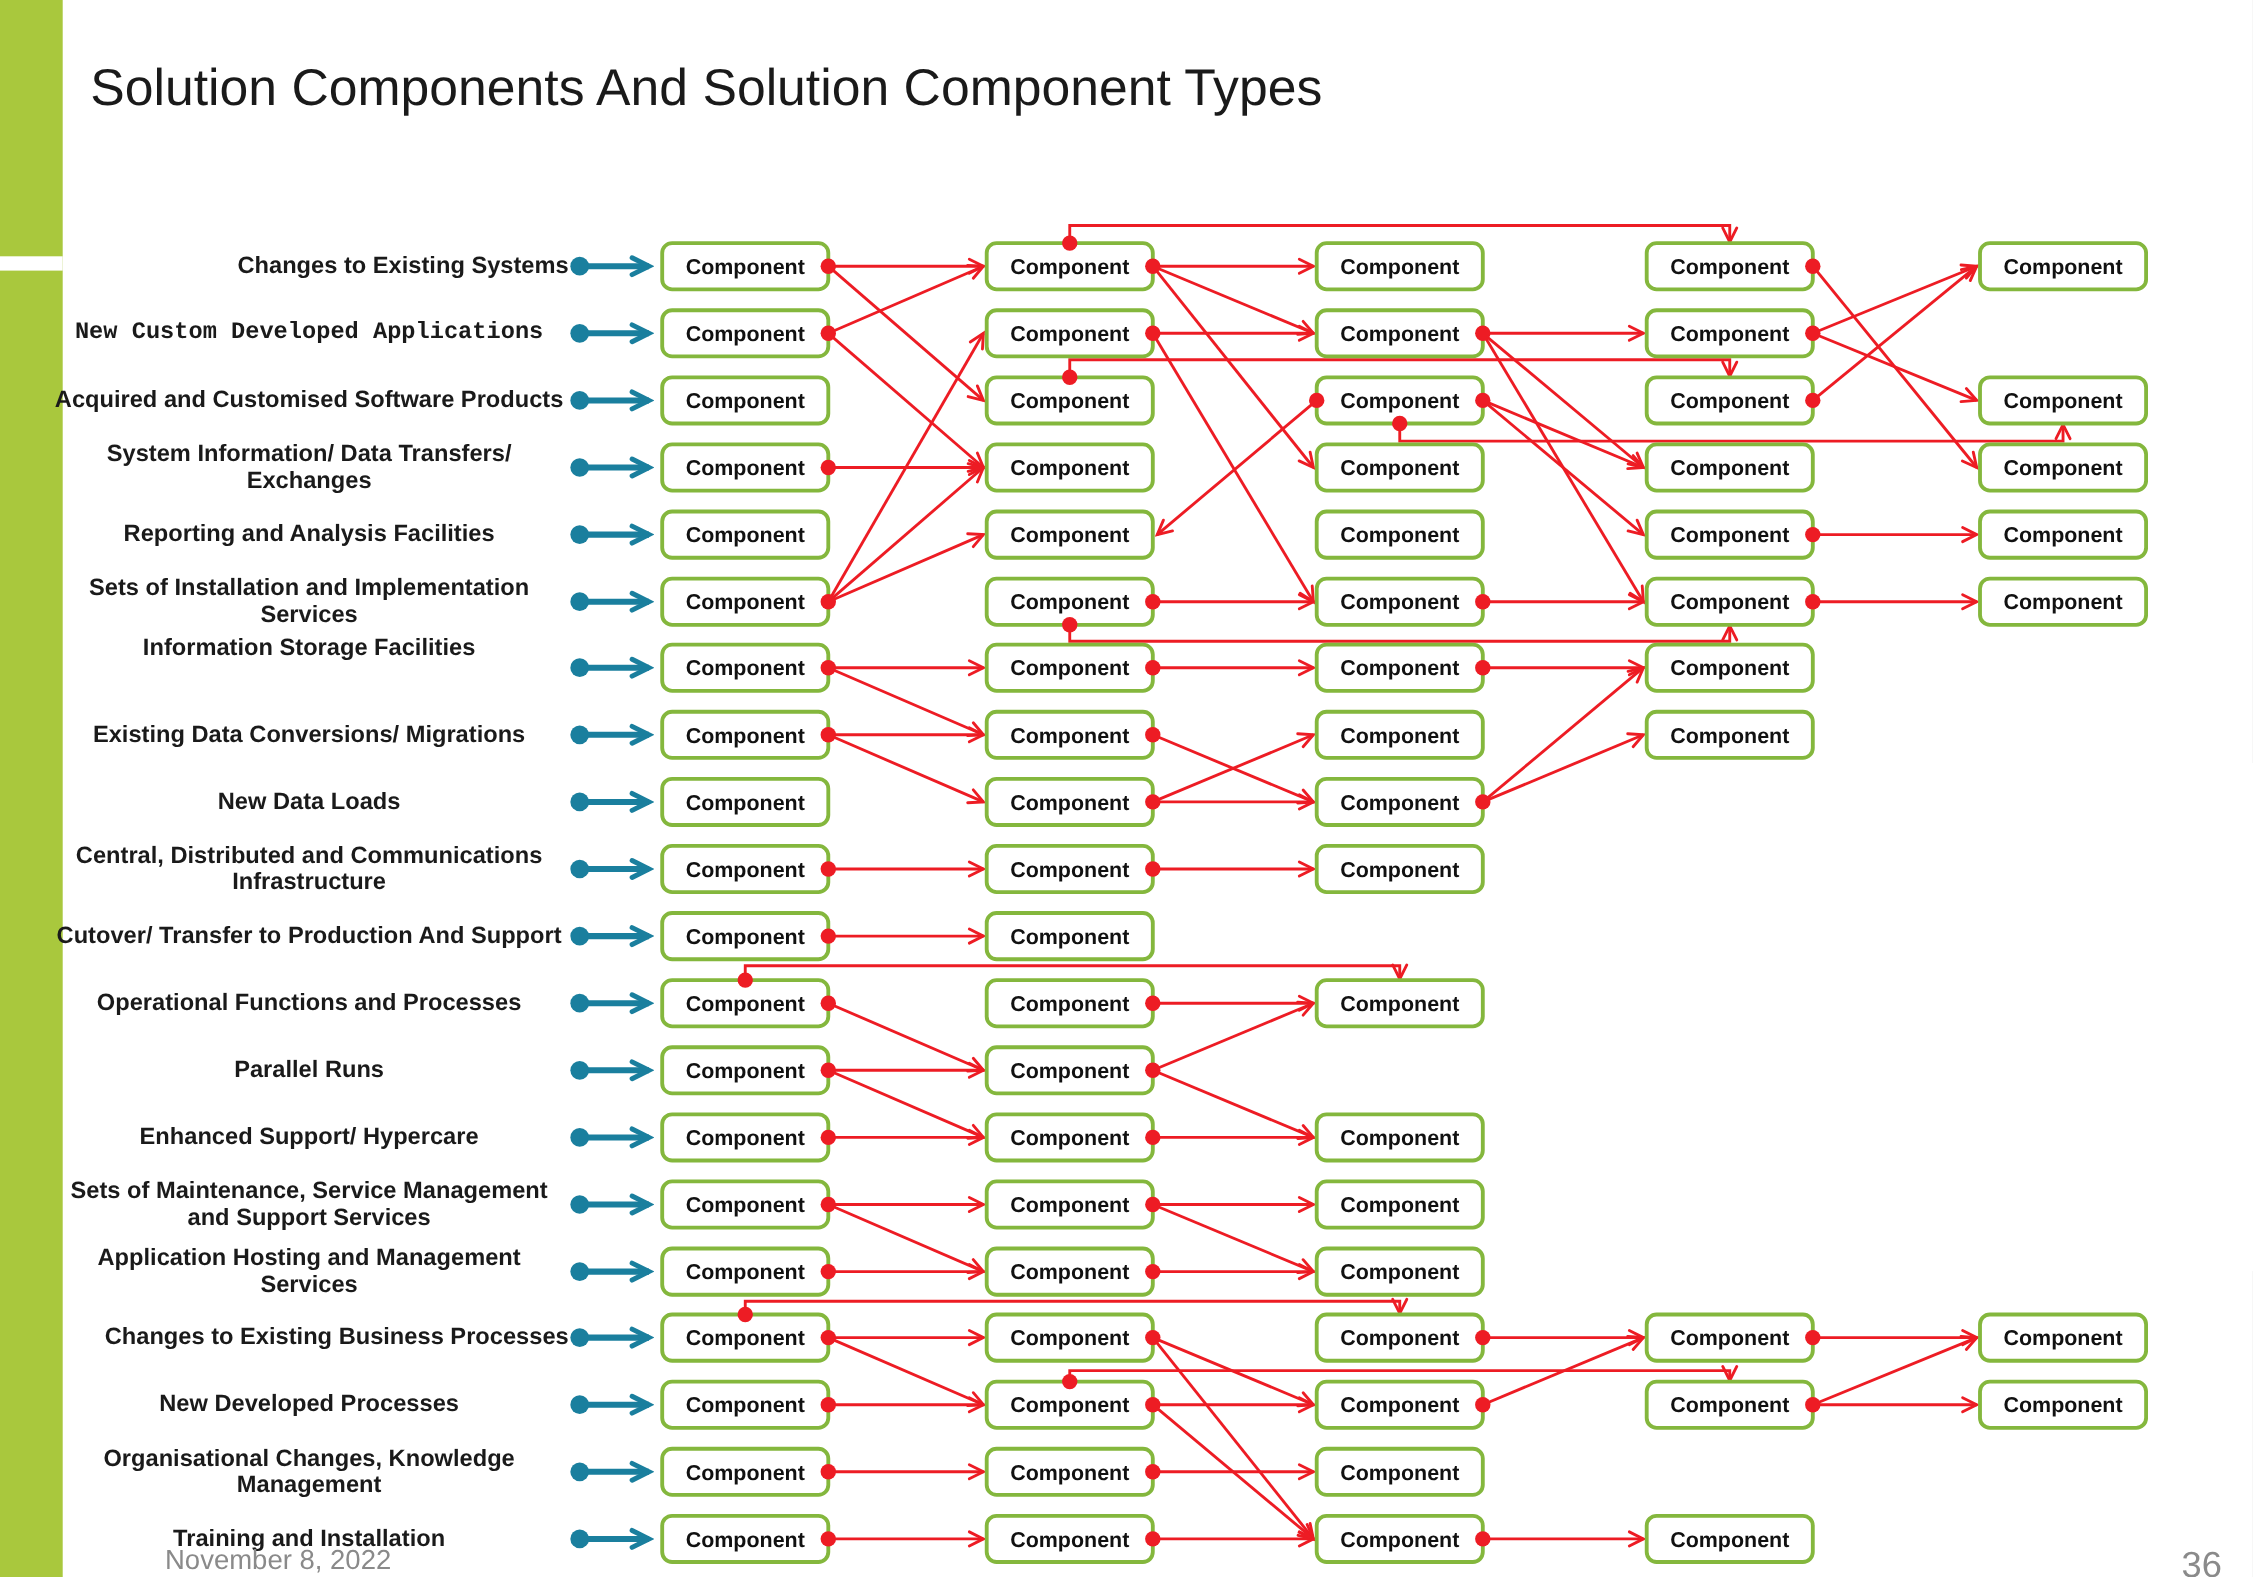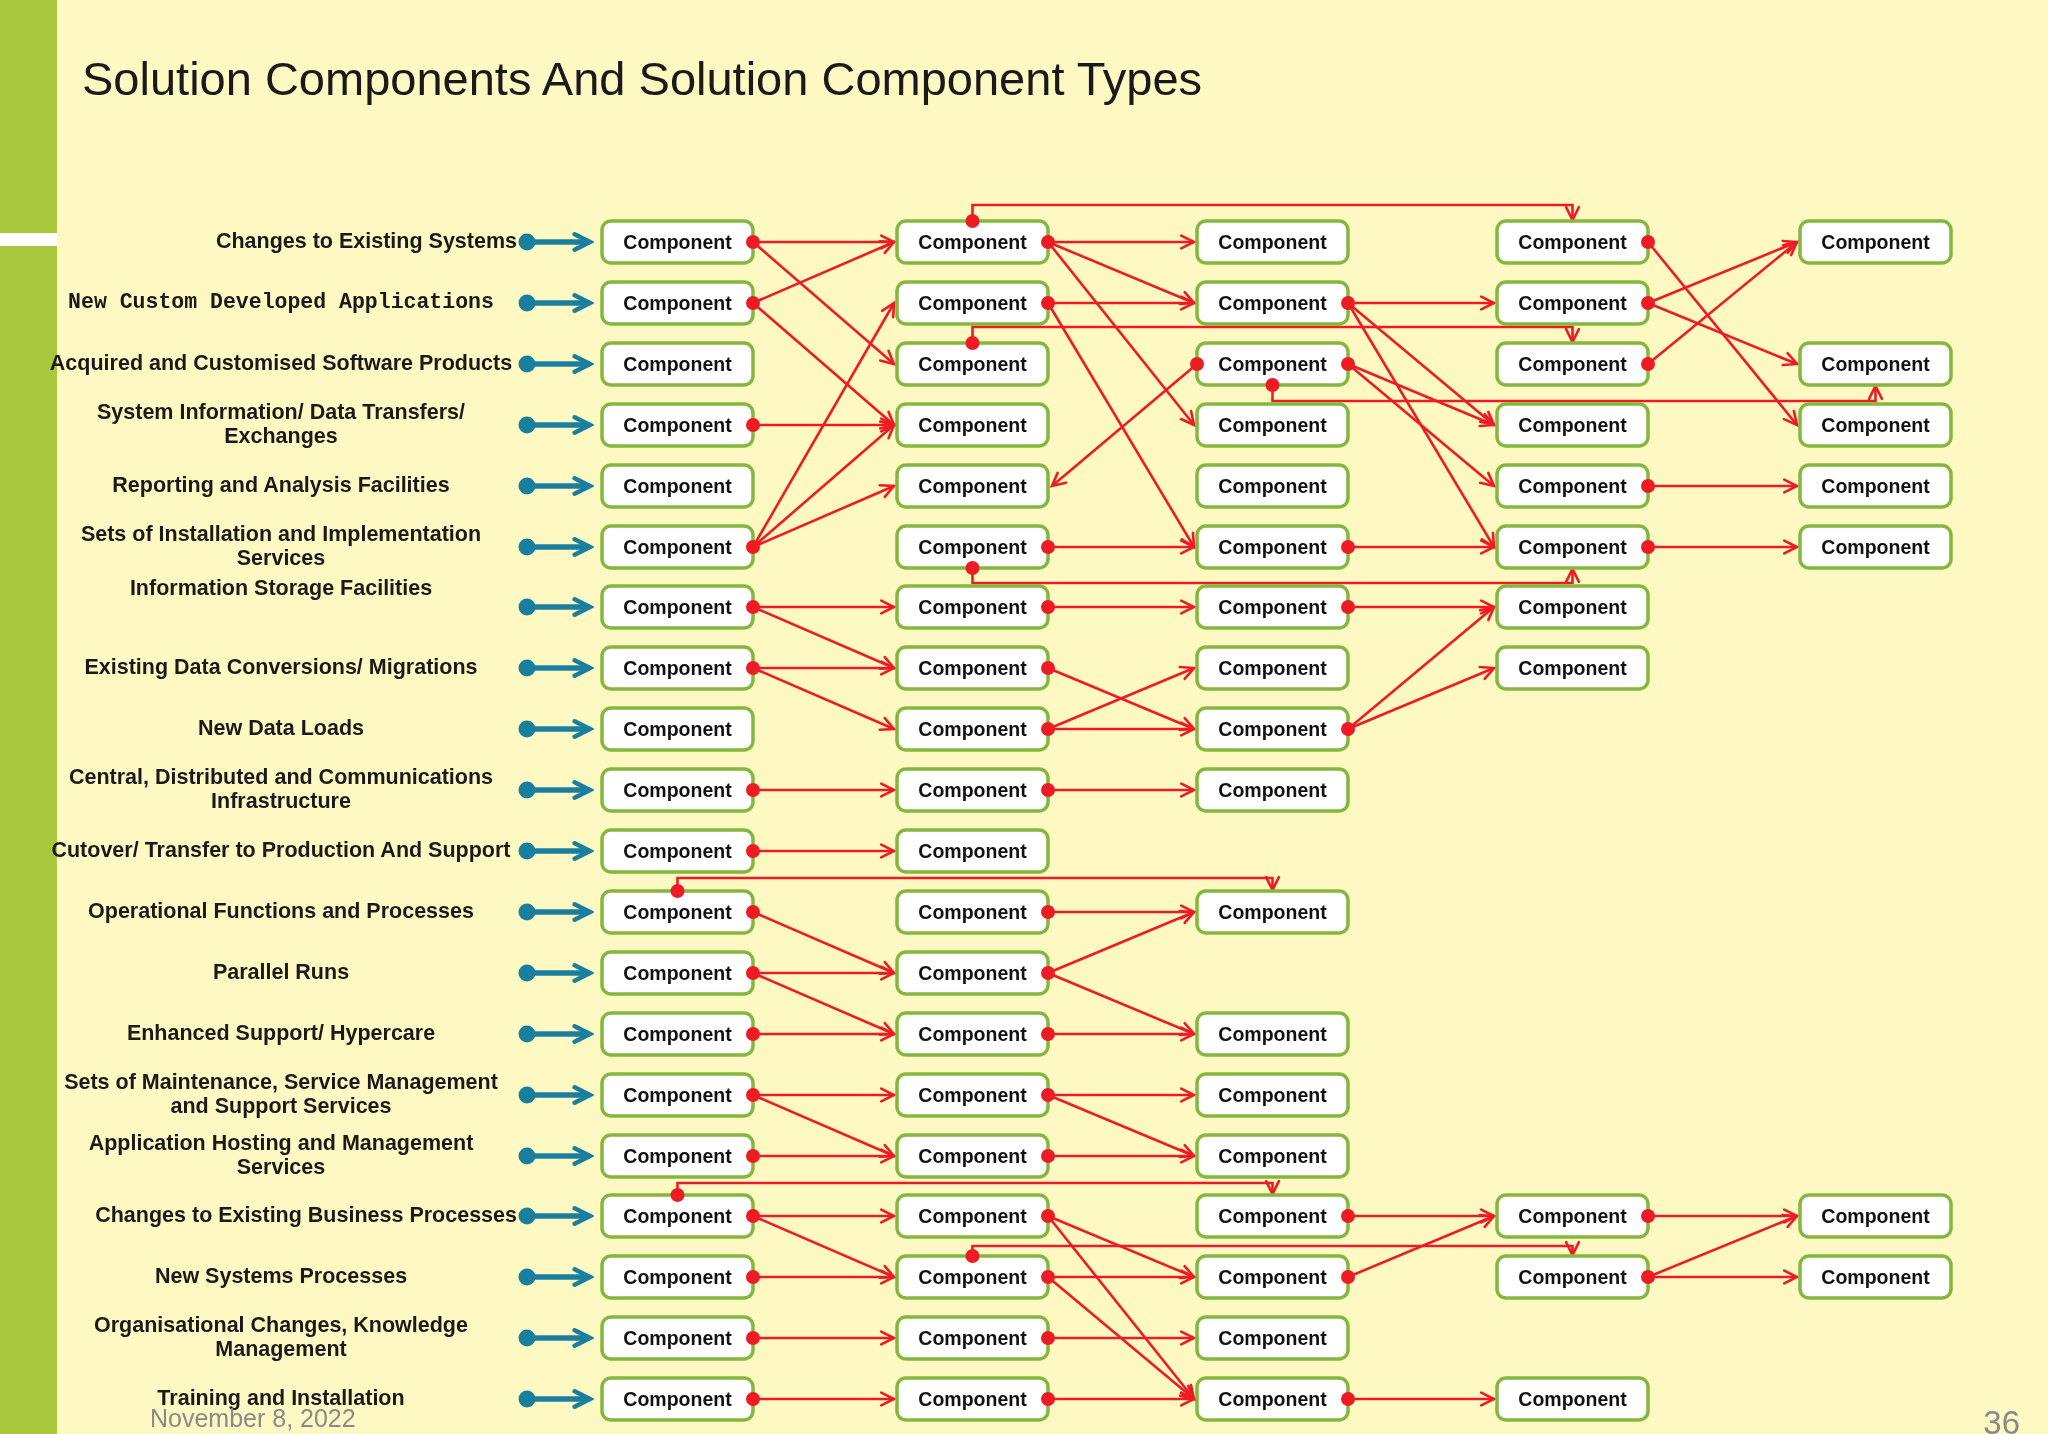--- a/index.html
+++ b/index.html
@@ -1,19 +1,19 @@
 <!DOCTYPE html>
 <html><head>
 <meta charset="utf-8">
 <style>
   html,body{margin:0;padding:0;background:#e8e8e8;}
   .slide{
     position:relative;
     width:2048px;height:1434px;
-    background:#fef9c3;
+    background:#ffffff;
     overflow:hidden;
     font-family:"Liberation Sans", sans-serif;
   }
   .accent-bar{position:absolute;left:0;top:0;width:57px;height:1434px;}
   .accent-notch{position:absolute;left:0;top:233px;width:57px;height:13px;background:#ffffff;}
   .page-title{
     position:absolute;left:82px;top:20px;width:1800px;
     font-size:47px;font-weight:400;letter-spacing:0px;color:#1a1a1a;
     white-space:nowrap;
   }
@@ -53,21 +53,21 @@
       <div class="row-label" style="top: 668px;">Existing Data Conversions/ Migrations</div>
       <div class="row-label" style="top: 729px;">New Data Loads</div>
       <div class="row-label" style="top: 790px;">Central, Distributed and Communications Infrastructure</div>
       <div class="row-label" style="top: 851px;">Cutover/ Transfer to Production And Support</div>
       <div class="row-label" style="top: 912px;">Operational Functions and Processes</div>
       <div class="row-label" style="top: 973px;">Parallel Runs</div>
       <div class="row-label" style="top: 1034px;">Enhanced Support/ Hypercare</div>
       <div class="row-label" style="top: 1095px;">Sets of Maintenance, Service Management and Support Services</div>
       <div class="row-label" style="top: 1156px;">Application Hosting and Management Services</div>
       <div class="row-label" style="top: 1216px; text-align: right;">Changes to Existing Business Processes</div>
-      <div class="row-label" style="top: 1277px;">New Systems Processes</div>
+      <div class="row-label" style="top: 1277px;">New Developed Processes</div>
       <div class="row-label" style="top: 1338px;">Organisational Changes, Knowledge Management</div>
       <div class="row-label" style="top: 1399px;">Training and Installation</div>
     </div>
 
   <svg id="diagram-svg" class="diagram" width="2048" height="1434">
       <defs>
         <marker id="arrR" markerUnits="userSpaceOnUse" markerWidth="20" markerHeight="20" refX="16.4" refY="10" orient="auto">
           <path d="M3.5999999999999996,3.5999999999999996 L16.4,10 L3.5999999999999996,16.4" fill="none" stroke="#ed1c24" stroke-width="2.6" stroke-linecap="round"></path>
         </marker>
         <marker id="arrT" markerUnits="userSpaceOnUse" markerWidth="24" markerHeight="24" refX="19.68" refY="12" orient="auto">

